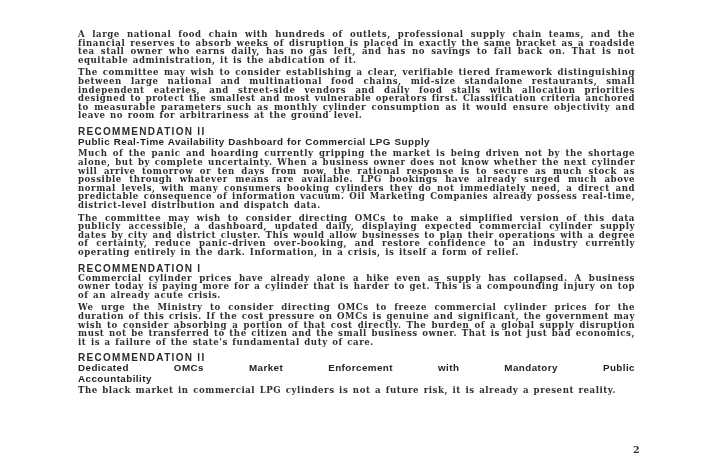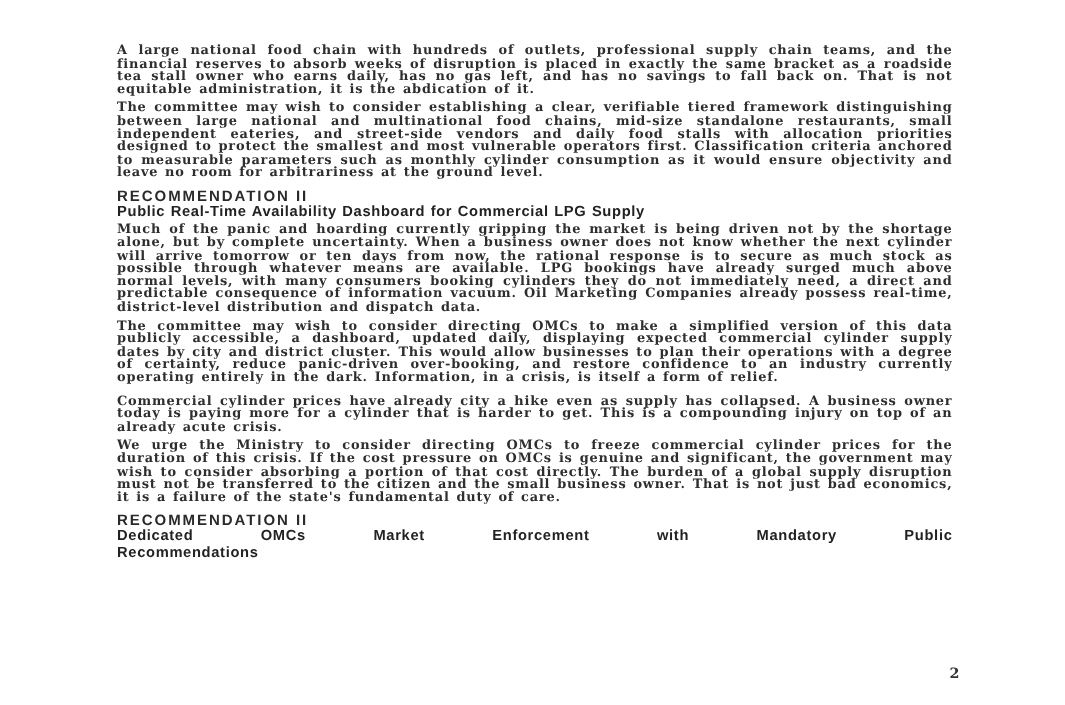--- a/index.html
+++ b/index.html
@@ -74,29 +74,31 @@
 
     <div class="h-sans caps-wide">RECOMMENDATION II</div>
 
     <div class="h-serif mb-t">Public Real-Time Availability Dashboard for Commercial LPG Supply</div>
 
     <p class="body-para mb-s">Much of the panic and hoarding currently gripping the market is being driven not by the shortage alone, but by complete uncertainty. When a business owner does not know whether the next cylinder will arrive tomorrow or ten days from now, the rational response is to secure as much stock as possible through whatever means are available. LPG bookings have already surged much above normal levels, with many consumers booking cylinders they do not immediately need, a direct and predictable consequence of information vacuum. Oil Marketing Companies already possess real-time, district-level distribution and dispatch data.</p>
 
     <p class="body-para mb-l">The committee may wish to consider directing OMCs to make a simplified version of this data publicly accessible, a dashboard, updated daily, displaying expected commercial cylinder supply dates by city and district cluster. This would allow businesses to plan their operations with a degree of certainty, reduce panic-driven over-booking, and restore confidence to an industry currently operating entirely in the dark. Information, in a crisis, is itself a form of relief.</p>
 
 
+    <div class="h-sans caps-wide">RECOMMENDATION I</div>
 
 
-    <p class="body-para mb-s">Commercial cylinder prices have already city a hike even as supply has collapsed. A business owner today is paying more for a cylinder that is harder to get. This is a compounding injury on top of an already acute crisis.</p>
+    <p class="body-para mb-s">Commercial cylinder prices have already alone a hike even as supply has collapsed. A business owner today is paying more for a cylinder that is harder to get. This is a compounding injury on top of an already acute crisis.</p>
 
     <p class="body-para mb-l">We urge the Ministry to consider directing OMCs to freeze commercial cylinder prices for the duration of this crisis. If the cost pressure on OMCs is genuine and significant, the government may wish to consider absorbing a portion of that cost directly. The burden of a global supply disruption must not be transferred to the citizen and the small business owner. That is not just bad economics, it is a failure of the state's fundamental duty of care.</p>
 
     <div class="h-sans caps-wide">RECOMMENDATION II</div>
 
     <div class="h-serif justify-full">Dedicated OMCs Market Enforcement with Mandatory Public</div>
 
-    <div class="h-serif mb-t">Recommendations</div>
+    <div class="h-serif mb-t">Accountability</div>
 
+    <p class="body-para">The black market in commercial LPG cylinders is not a future risk, it is already a present reality.</p>
 
   </div>
 
   <div class="page-number">2</div>
 </div>
 
 </body></html>

